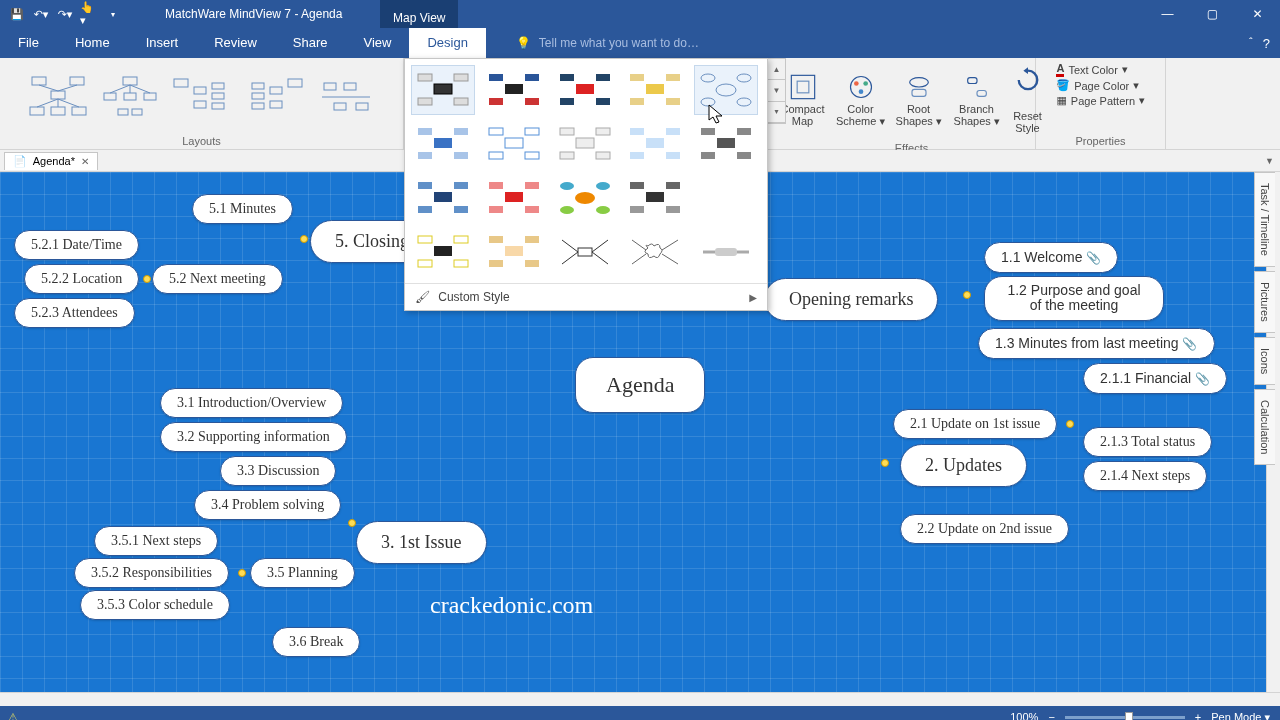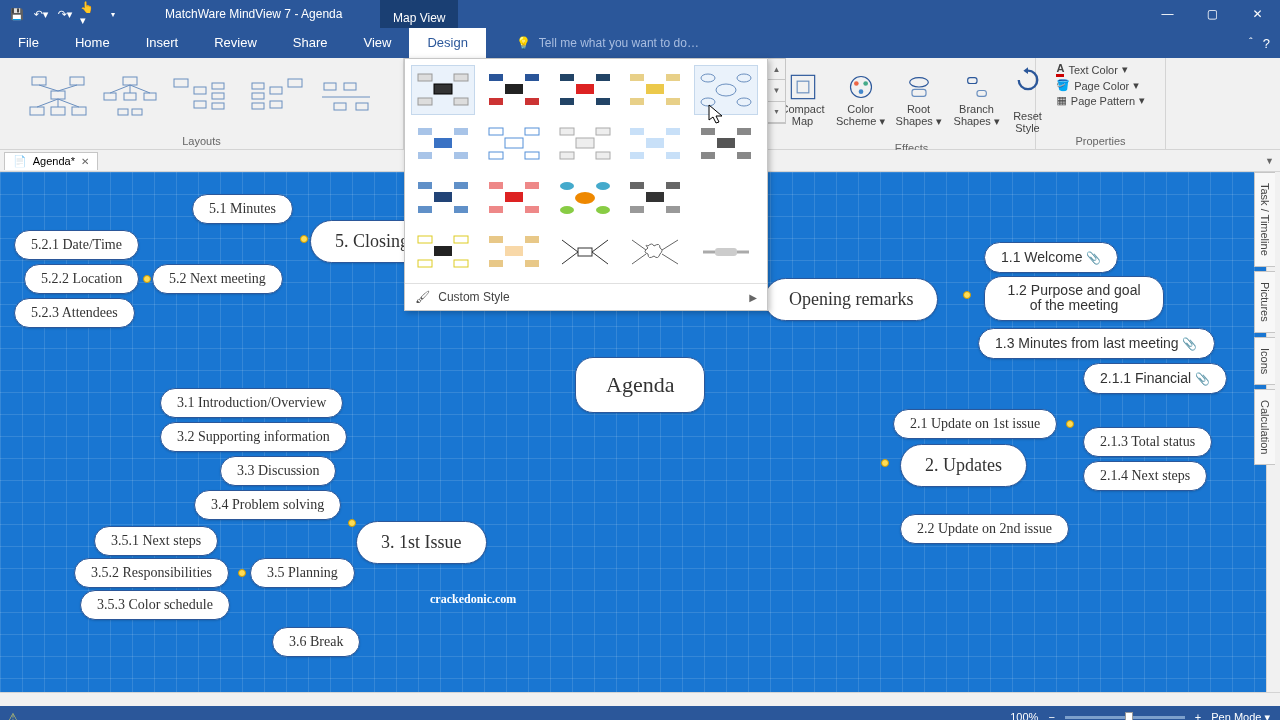--- a/index.html
+++ b/index.html
@@ -67,21 +67,21 @@
 .sidetabs { position: absolute; right: 0; top: 172px; width: 26px; z-index: 50; }
 .sidetab { writing-mode: vertical-rl; background: #f8f8f8; border: 1px solid #c6c6c6; border-right: none; padding: 10px 4px; font-size: 11px; color: #444; margin-bottom: 4px; cursor: pointer; text-align: center; }
 
 
 .node { position: absolute; background: #fff; border: 1px solid #2b579a; border-radius: 18px; padding: 6px 16px; font-family: "Comic Sans MS", cursive; font-size: 14px; color: #333; white-space: nowrap; box-shadow: 0 1px 2px rgba(0,0,0,0.15);}
 .node.big { font-size: 18px; padding: 10px 24px; border-radius: 22px; }
 .node.center { font-size: 22px; padding: 14px 30px; }
 .attach-icon { display:inline-block; margin-left:4px; font-size:12px; color:#666; }
 .connector-dot { position:absolute; width:8px; height:8px; background:#ffdd55; border:1px solid #cc9900; border-radius:50%; }
 
-.watermark { position: absolute; color: #fff; font-family: "Comic Sans MS", cursive; font-size: 12px; font-weight: bold; }
+.watermark { position: absolute; color: #fff; font-family: "Comic Sans MS", cursive; font-size: 24px; font-weight: normal; }
 
 
 .statusbar { height: 22px; background: #2b579a; display: flex; align-items: center; color: #fff; font-size: 11px; padding: 0 8px; position: relative; }
 .status-right { position: absolute; right: 10px; display: flex; align-items: center; gap: 10px; }
 .zoom-slider { width: 120px; height: 3px; background: #7da0cc; position: relative; }
 .zoom-thumb { position: absolute; left: 50%; top: -4px; width: 8px; height: 11px; background: #fff; border:1px solid #999; }
 
 .cursor-arrow { position:absolute; z-index:200; pointer-events:none; }
 </style>
 </head>

